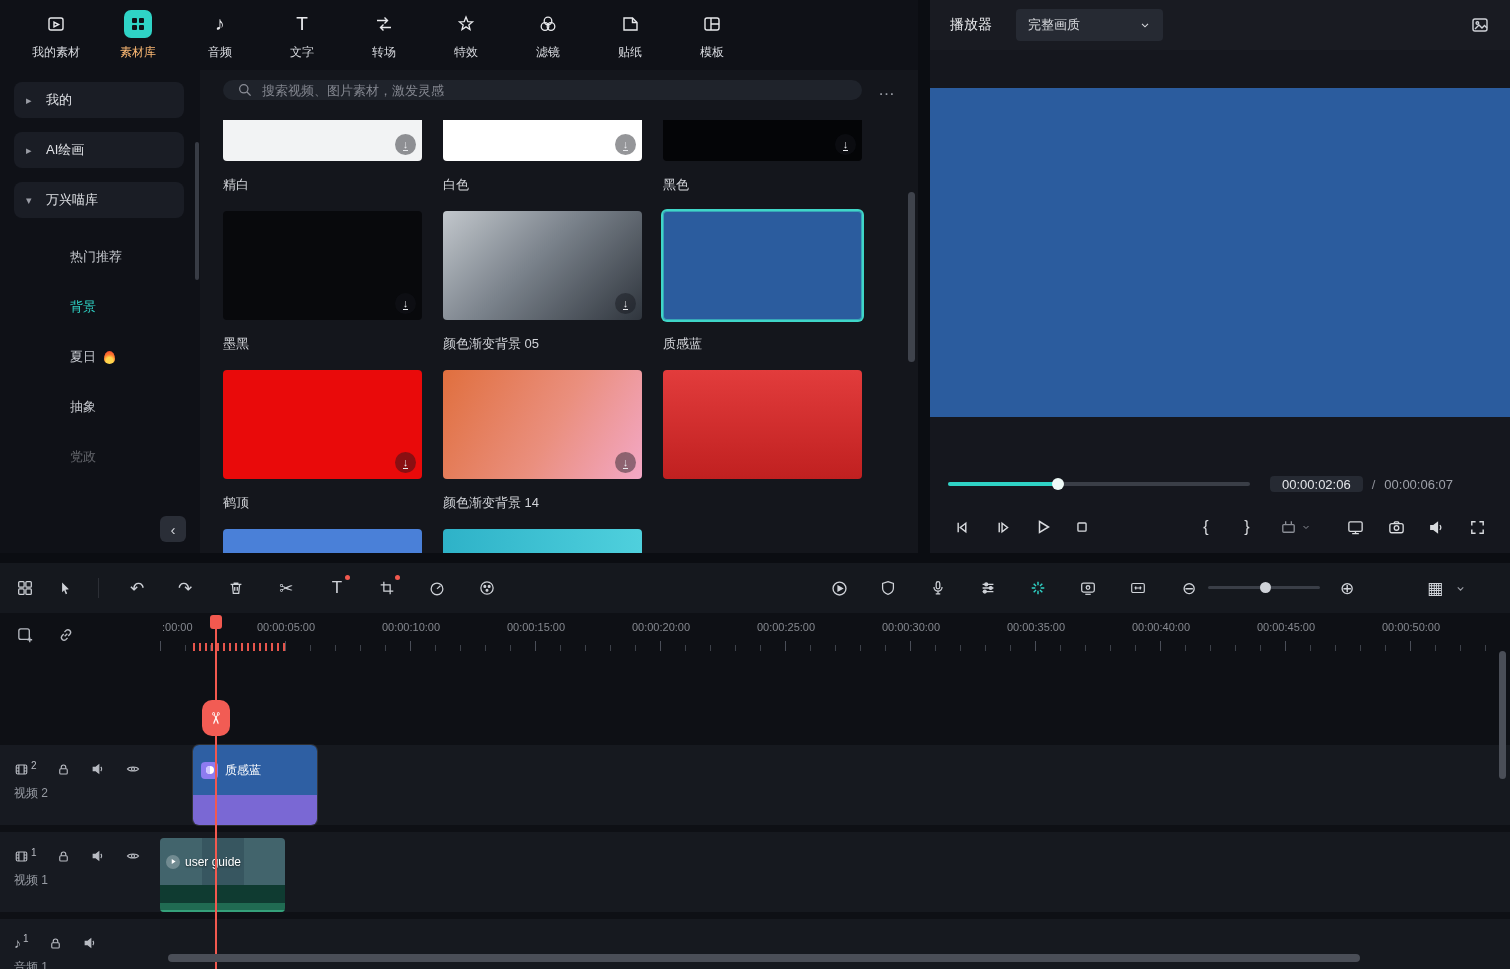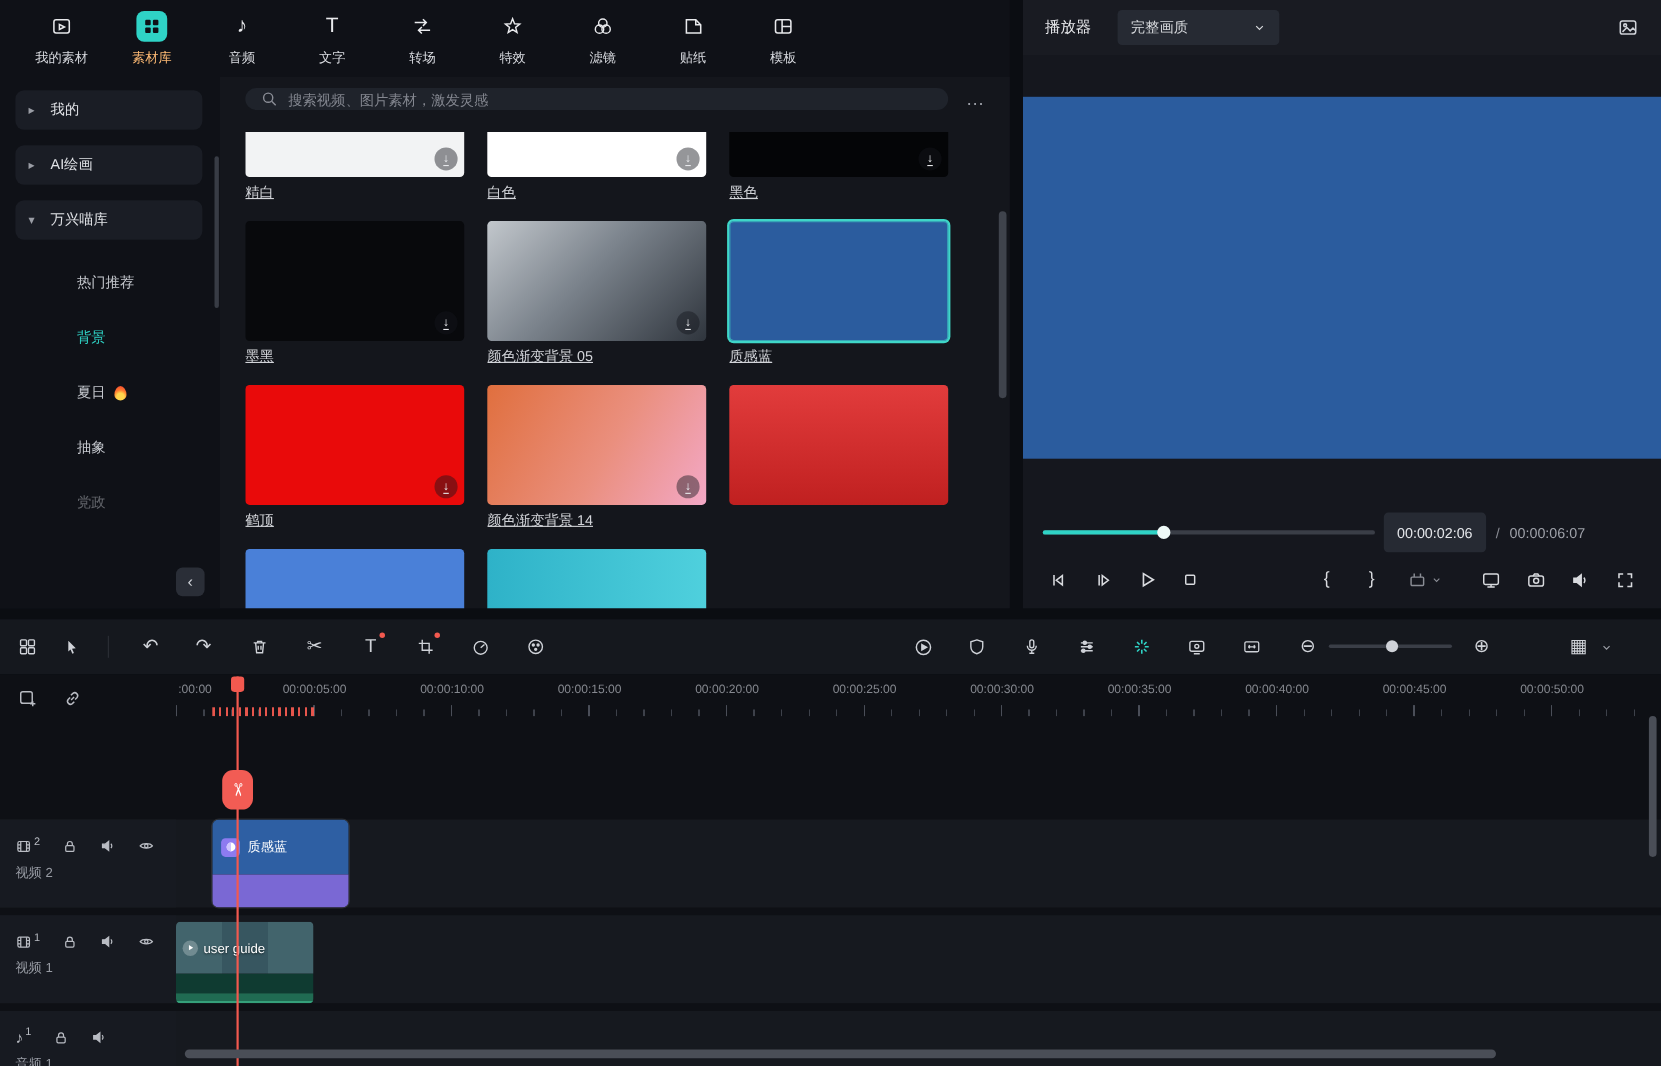--- a/index.html
+++ b/index.html
@@ -32,37 +32,37 @@
   .search-row { display:flex; align-items:center; margin:10px 23px 0 23px; }
   .search-bar { flex:1; height:20px; background:#1f232b; border-radius:17px; display:flex; align-items:center; padding:0 14px; gap:9px; color:#8b8e97; }
   .search-bar input { flex:1; background:transparent; border:0; outline:0; color:#a7aab2; font-size:13px; font-family:inherit; }
   .search-bar input::placeholder { color:#83868f; }
   .more-btn { margin-left:16px; color:#9b9ea6; font-size:17px; cursor:pointer; }
   .tiles-viewport { position:absolute; left:23px; top:50px; width:660px; height:433px; overflow:hidden; }
   .tiles-grid { display:grid; grid-template-columns:repeat(3,199px); column-gap:21px; margin-top:-68px; }
   .cell { margin-bottom:17px; }
   .tile { position:relative; width:199px; height:109px; border-radius:4px; cursor:pointer; }
   .tile.selected { box-shadow:0 0 0 2px #3fd6c8, inset 0 0 0 1px rgba(63,214,200,.6); }
-  .tile-label { margin-top:5px; height:18px; font-size:13px; color:#d2d4d9; white-space:nowrap; overflow:hidden;text-decoration:underline; }
+  .tile-label { margin-top:15px; height:18px; font-size:13px; color:#d2d4d9; white-space:nowrap; overflow:hidden; }
   .dl-badge { position:absolute; right:6px; bottom:6px; width:21px; height:21px; border-radius:50%; background:rgba(20,22,28,.45); display:flex; align-items:center; justify-content:center; cursor:pointer; }
   .dl-badge .arr { color:#e8e9ec; font-size:11px; line-height:10px; border-bottom:1.5px solid #e8e9ec; padding-bottom:1px; }
   .grid-scroll { position:absolute; right:3px; top:122px; width:7px; height:170px; background:#3f434c; border-radius:4px; }
 
   
   .player-panel { position:absolute; left:930px; top:0; width:580px; height:553px; background:#15171e; }
   .player-header { height:50px; display:flex; align-items:center; padding:0 20px; background:#191b22; }
   .player-title { font-size:14px; color:#e8e9ec; }
   .quality-select { margin-left:24px; width:147px; height:32px; background:#262a33; border-radius:4px; display:flex; align-items:center; justify-content:space-between; padding:0 12px; color:#d8dade; cursor:pointer; }
   .photo-btn { margin-left:auto; color:#cfd2d8; cursor:pointer; }
   .canvas { position:absolute; left:0; top:88px; width:580px; height:329px; background:#2b5c9e; }
   .progress-row { position:absolute; left:0; top:470px; width:580px; height:28px; display:flex; align-items:center; padding:0 18px; }
   .slider-track { position:relative; width:302px; height:4px; border-radius:2px; background:#3a3e47; cursor:pointer; }
   .slider-fill { width:110px; height:4px; border-radius:2px; background:#2fd3c6; }
   .slider-handle { position:absolute; left:104px; top:-4px; width:12px; height:12px; border-radius:50%; background:#eef9f7; cursor:pointer; }
-  .time-box { margin-left:8px; background:#262a33; border-radius:4px; height:36px; padding:0 12px; display:flex; align-items:center; color:#e4e6ea; font-size:13px; }
+  .time-box { margin-left:20px; background:#262a33; border-radius:4px; height:16px; padding:0 12px; display:flex; align-items:center; color:#e4e6ea; font-size:13px; }
   .time-sep { margin:0 9px; color:#8a8d95; }
   .time-total { color:#9ea1a9; }
   .controls-row { position:absolute; left:0; top:512px; width:580px; height:34px; }
   .pbtn { position:absolute; top:0; width:30px; height:30px; display:flex; align-items:center; justify-content:center; color:#d8dade; cursor:pointer; font-size:16px; }
   .pbtn.dim { color:#8a8d95; }
 
   
   .tl-toolbar { position:absolute; left:0; top:563px; width:1510px; height:50px; background:#15181e; }
   .tbtn { position:absolute; top:7px; width:36px; height:36px; display:flex; align-items:center; justify-content:center; color:#cfd2d8; cursor:pointer; font-size:17px; }
   .tbtn.teal { color:#2fd3c6; }

